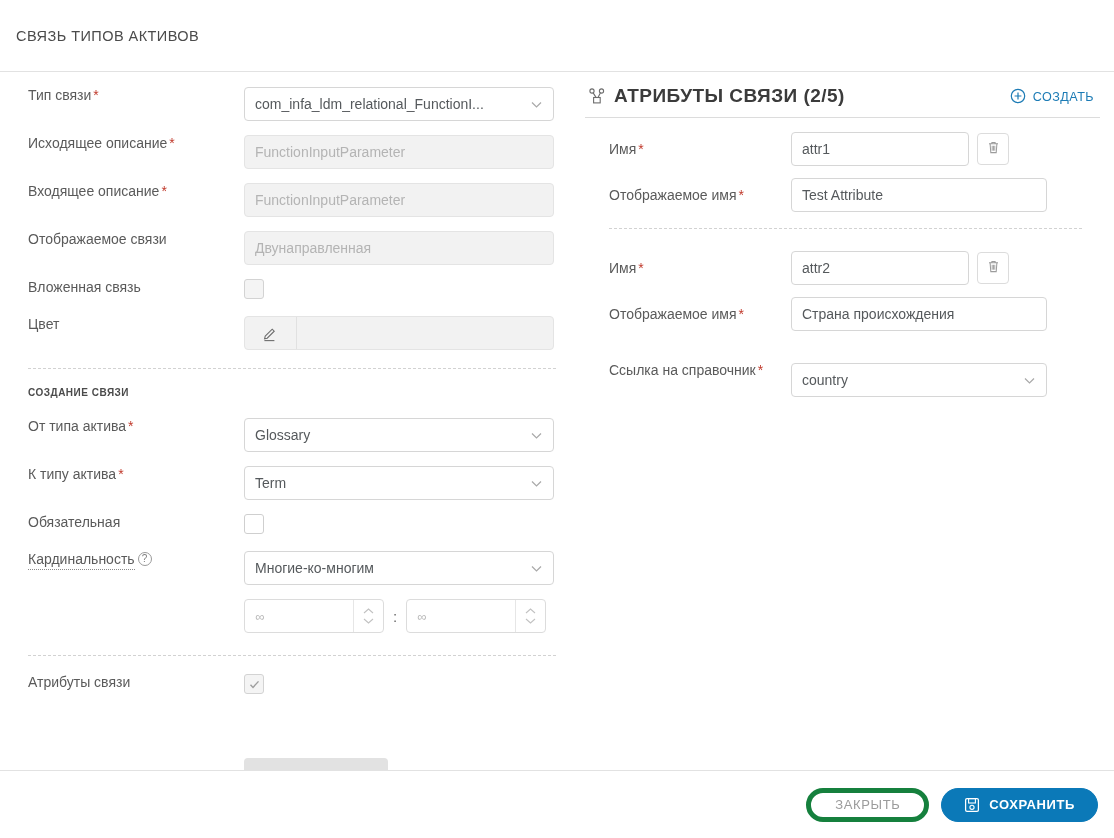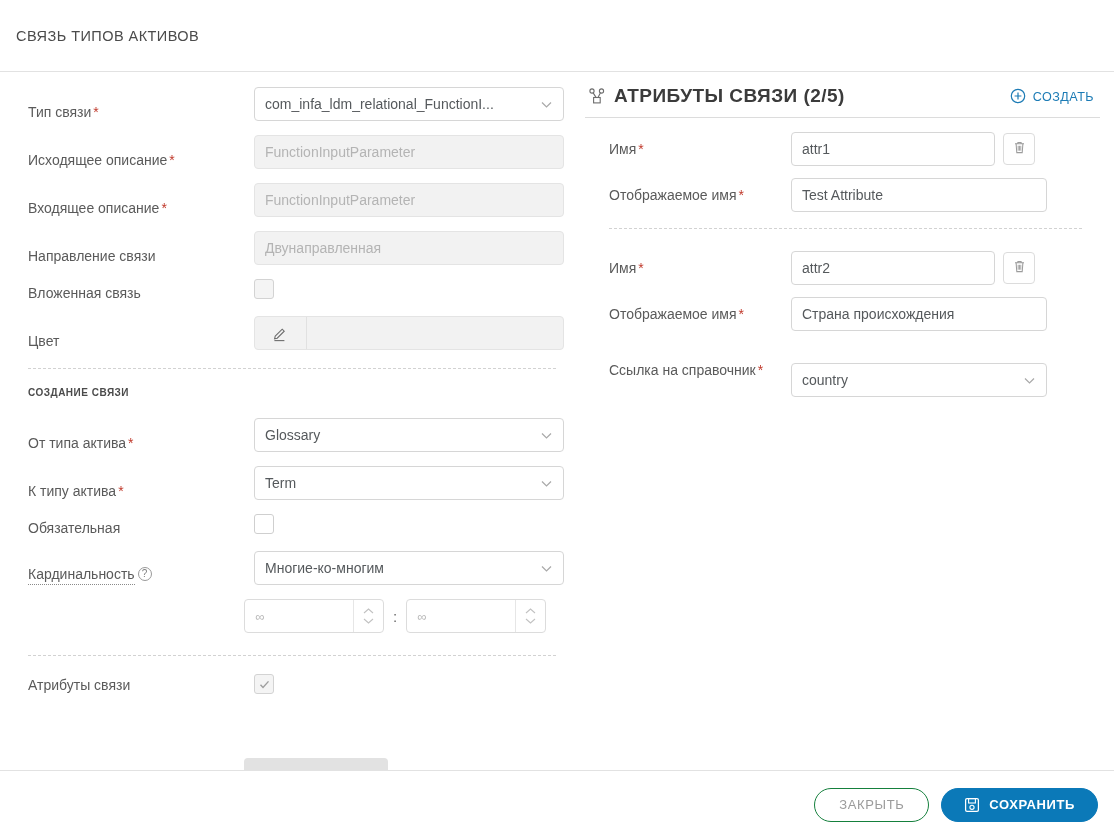--- a/index.html
+++ b/index.html
@@ -34,24 +34,23 @@
     top: 59px; left: 0; right: 0; bottom: 68px;
     display: flex;
     overflow: hidden;
   }
   .col-left  { width: 580px; padding: 28px 0 0 0; position: relative; overflow: hidden; }
   .col-right { flex: 1; padding: 26px 14px 0 5px; }
 
   
   .frow {
     display: flex;
-    align-items: flex-end;
+    align-items: flex-start;
     margin-bottom: 14px;
     padding-left: 28px;
-    gap: 10px;
   }
   .flabel {
     width: 216px;
     flex: 0 0 216px;
     font-size: 14px;
     color: #5a5a5a;
     line-height: 17px;
     padding-right: 10px;
   }
   .req { color: #c0392b; font-size: 14px; margin-left: 2px; }
@@ -216,21 +215,21 @@
   }
   .ainp {
     height: 34px;
     border: 1px solid #d6d6d6;
     border-radius: 4px;
     background: #fff;
     padding: 0 10px;
     font-size: 14px; color: #55595c;
     display: flex; align-items: center;
   }
-  .ainp.narrow { width: 204px; }
+  .ainp.narrow { width: 178px; }
   .ainp.wide { width: 256px; }
   .ainp.selwide {
     width: 256px;
     justify-content: space-between;
     cursor: pointer;
     margin-top: 20px;
   }
   .trash-btn {
     width: 32px; height: 32px;
     margin-left: 8px;
@@ -259,21 +258,21 @@
   }
   .btn {
     height: 34px;
     border-radius: 17px;
     display: inline-flex; align-items: center; justify-content: center;
     font-size: 13px; letter-spacing: .6px;
     cursor: pointer;
     padding: 0 24px;
   }
   .btn-close {
-    border: 1px solid #15803d;
+    border: 5px solid #15803d;
     background: #fff;
     color: #9b9b9b;
   }
   .btn-save {
     background: #0b79b8;
     color: #fff;
     border: 1px solid #0b79b8;
     gap: 9px;
     padding: 0 22px;
     font-weight: 700;
@@ -324,21 +323,21 @@
       </div>
       <div class="fctrl">
         <div class="inp disabled">
           <span>FunctionInputParameter</span>
         </div>
       </div>
     </div>
 
     <div class="frow">
       <div class="flabel">
-        <span>Направление связи</span>
+        <span>Отображаемое связи</span>
       </div>
       <div class="fctrl">
         <div class="inp disabled">
           <span>Двунаправленная</span>
         </div>
       </div>
     </div>
 
     <div class="frow">
       <div class="flabel">

